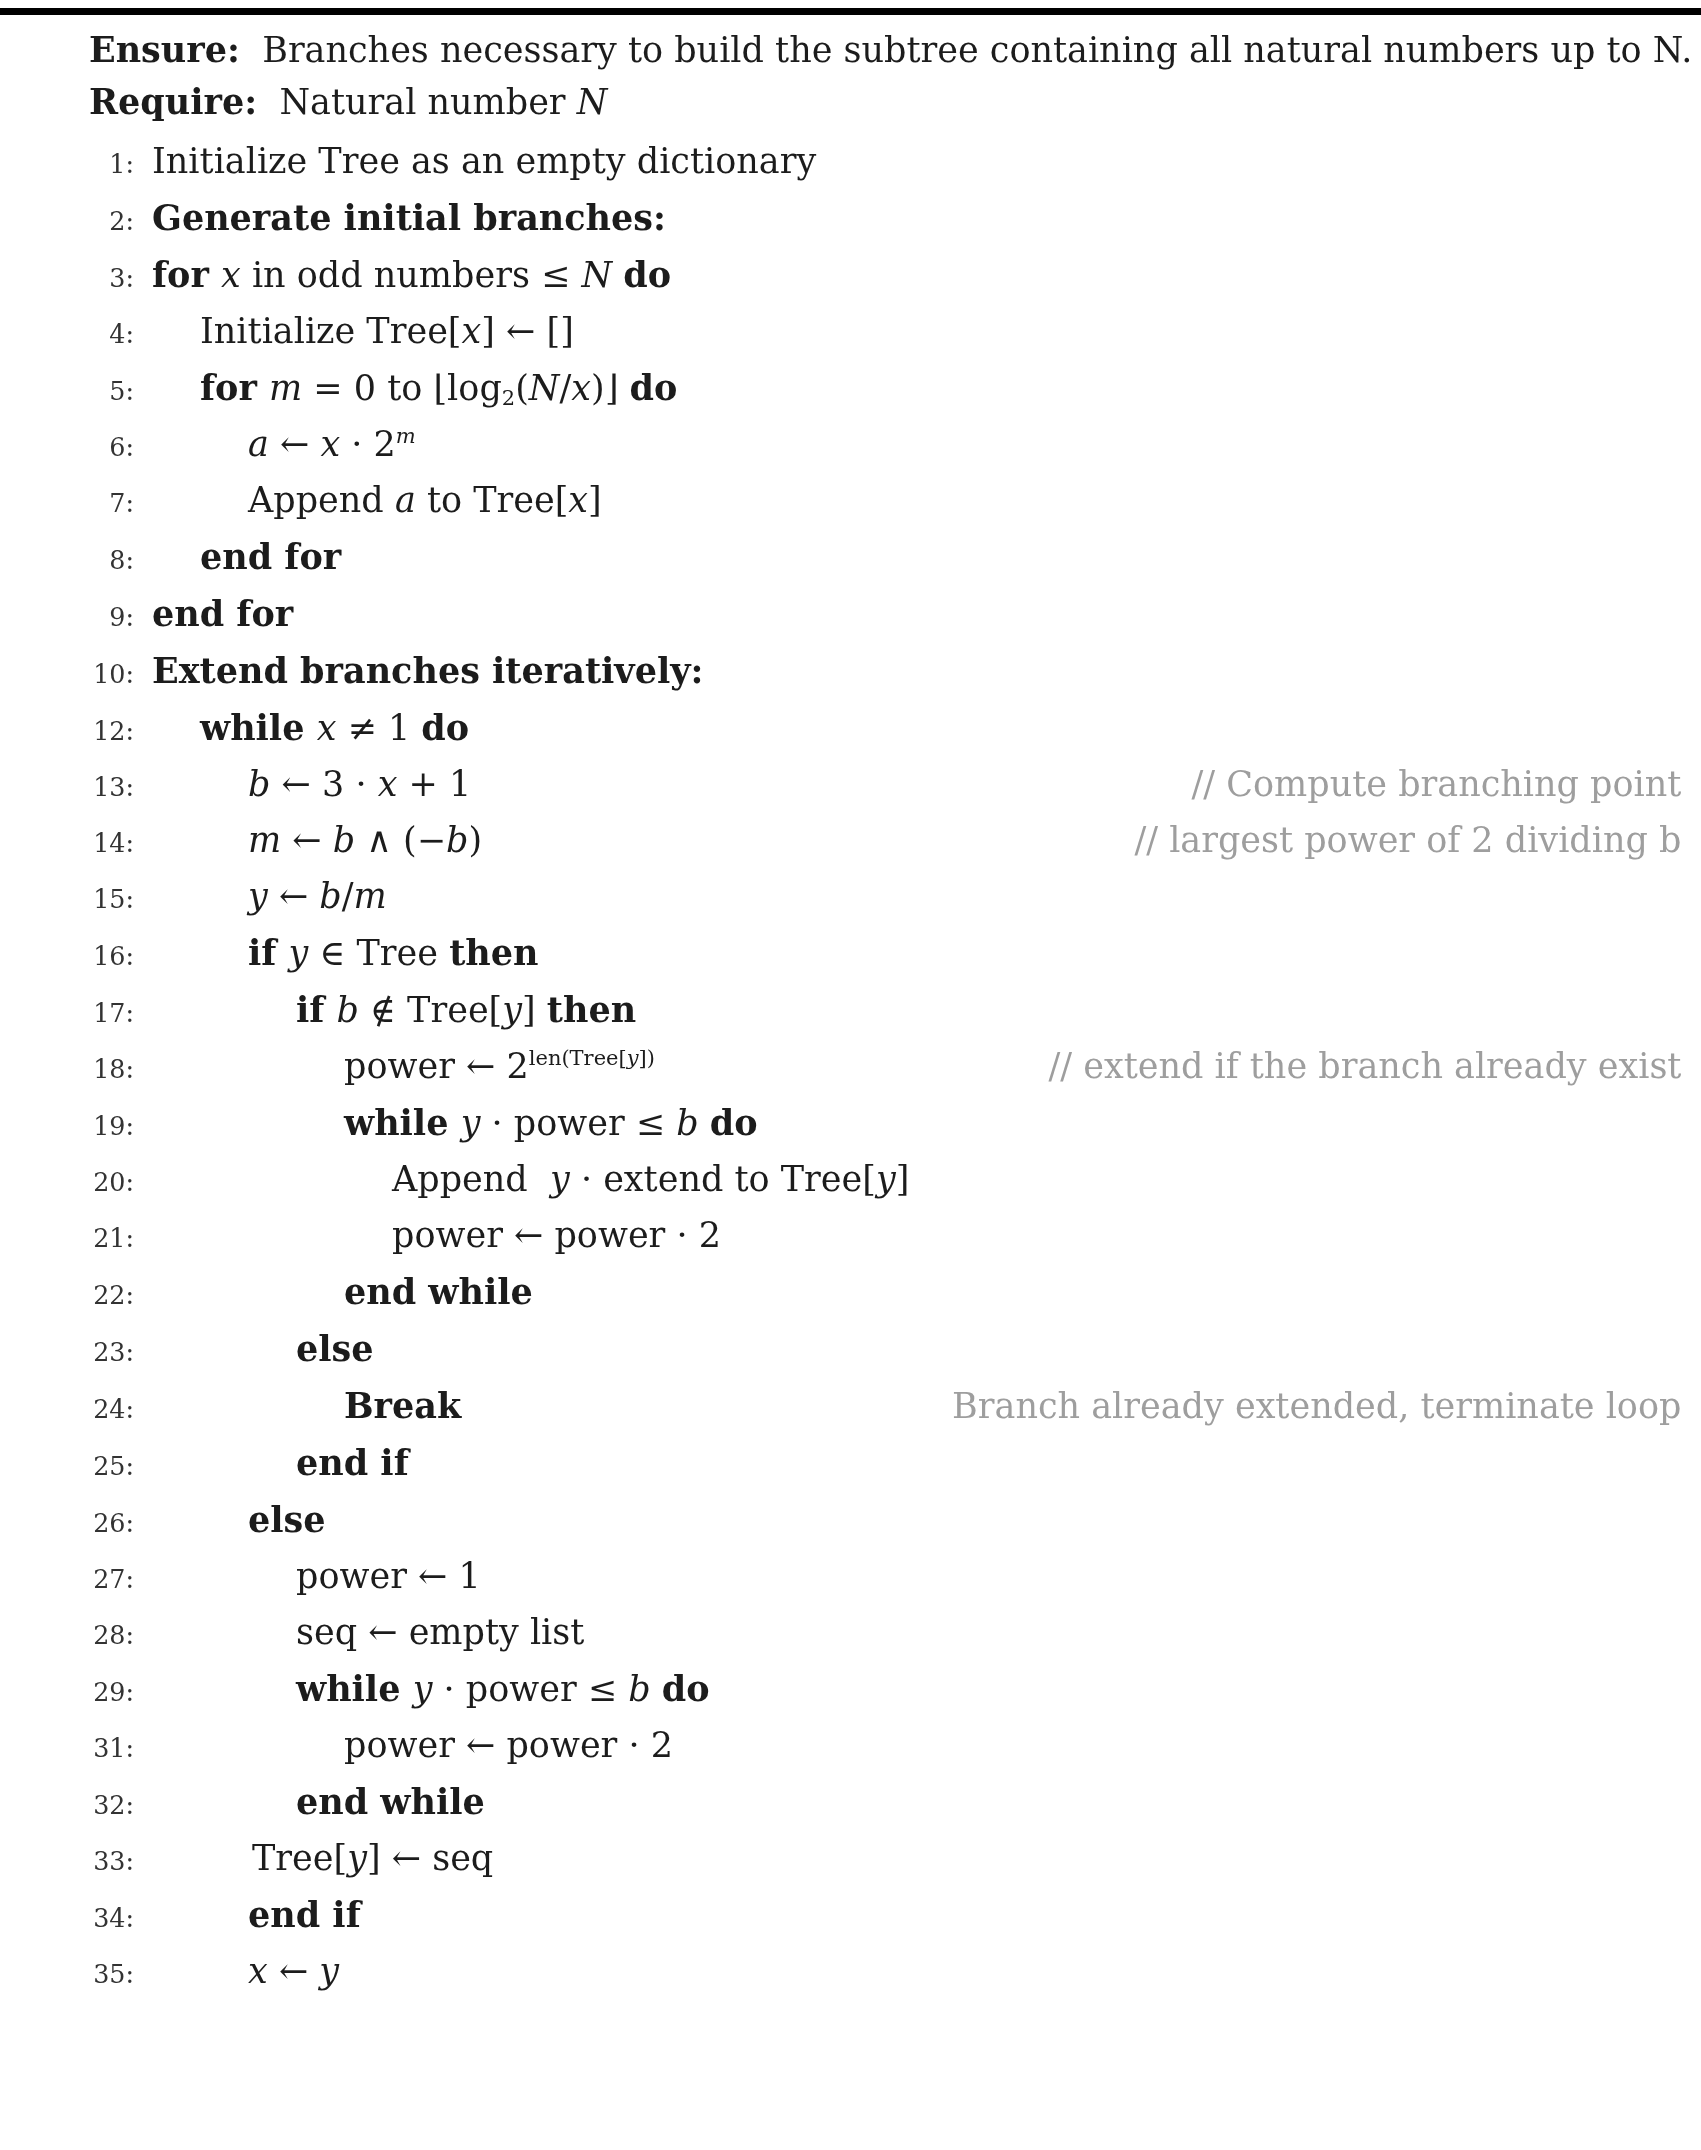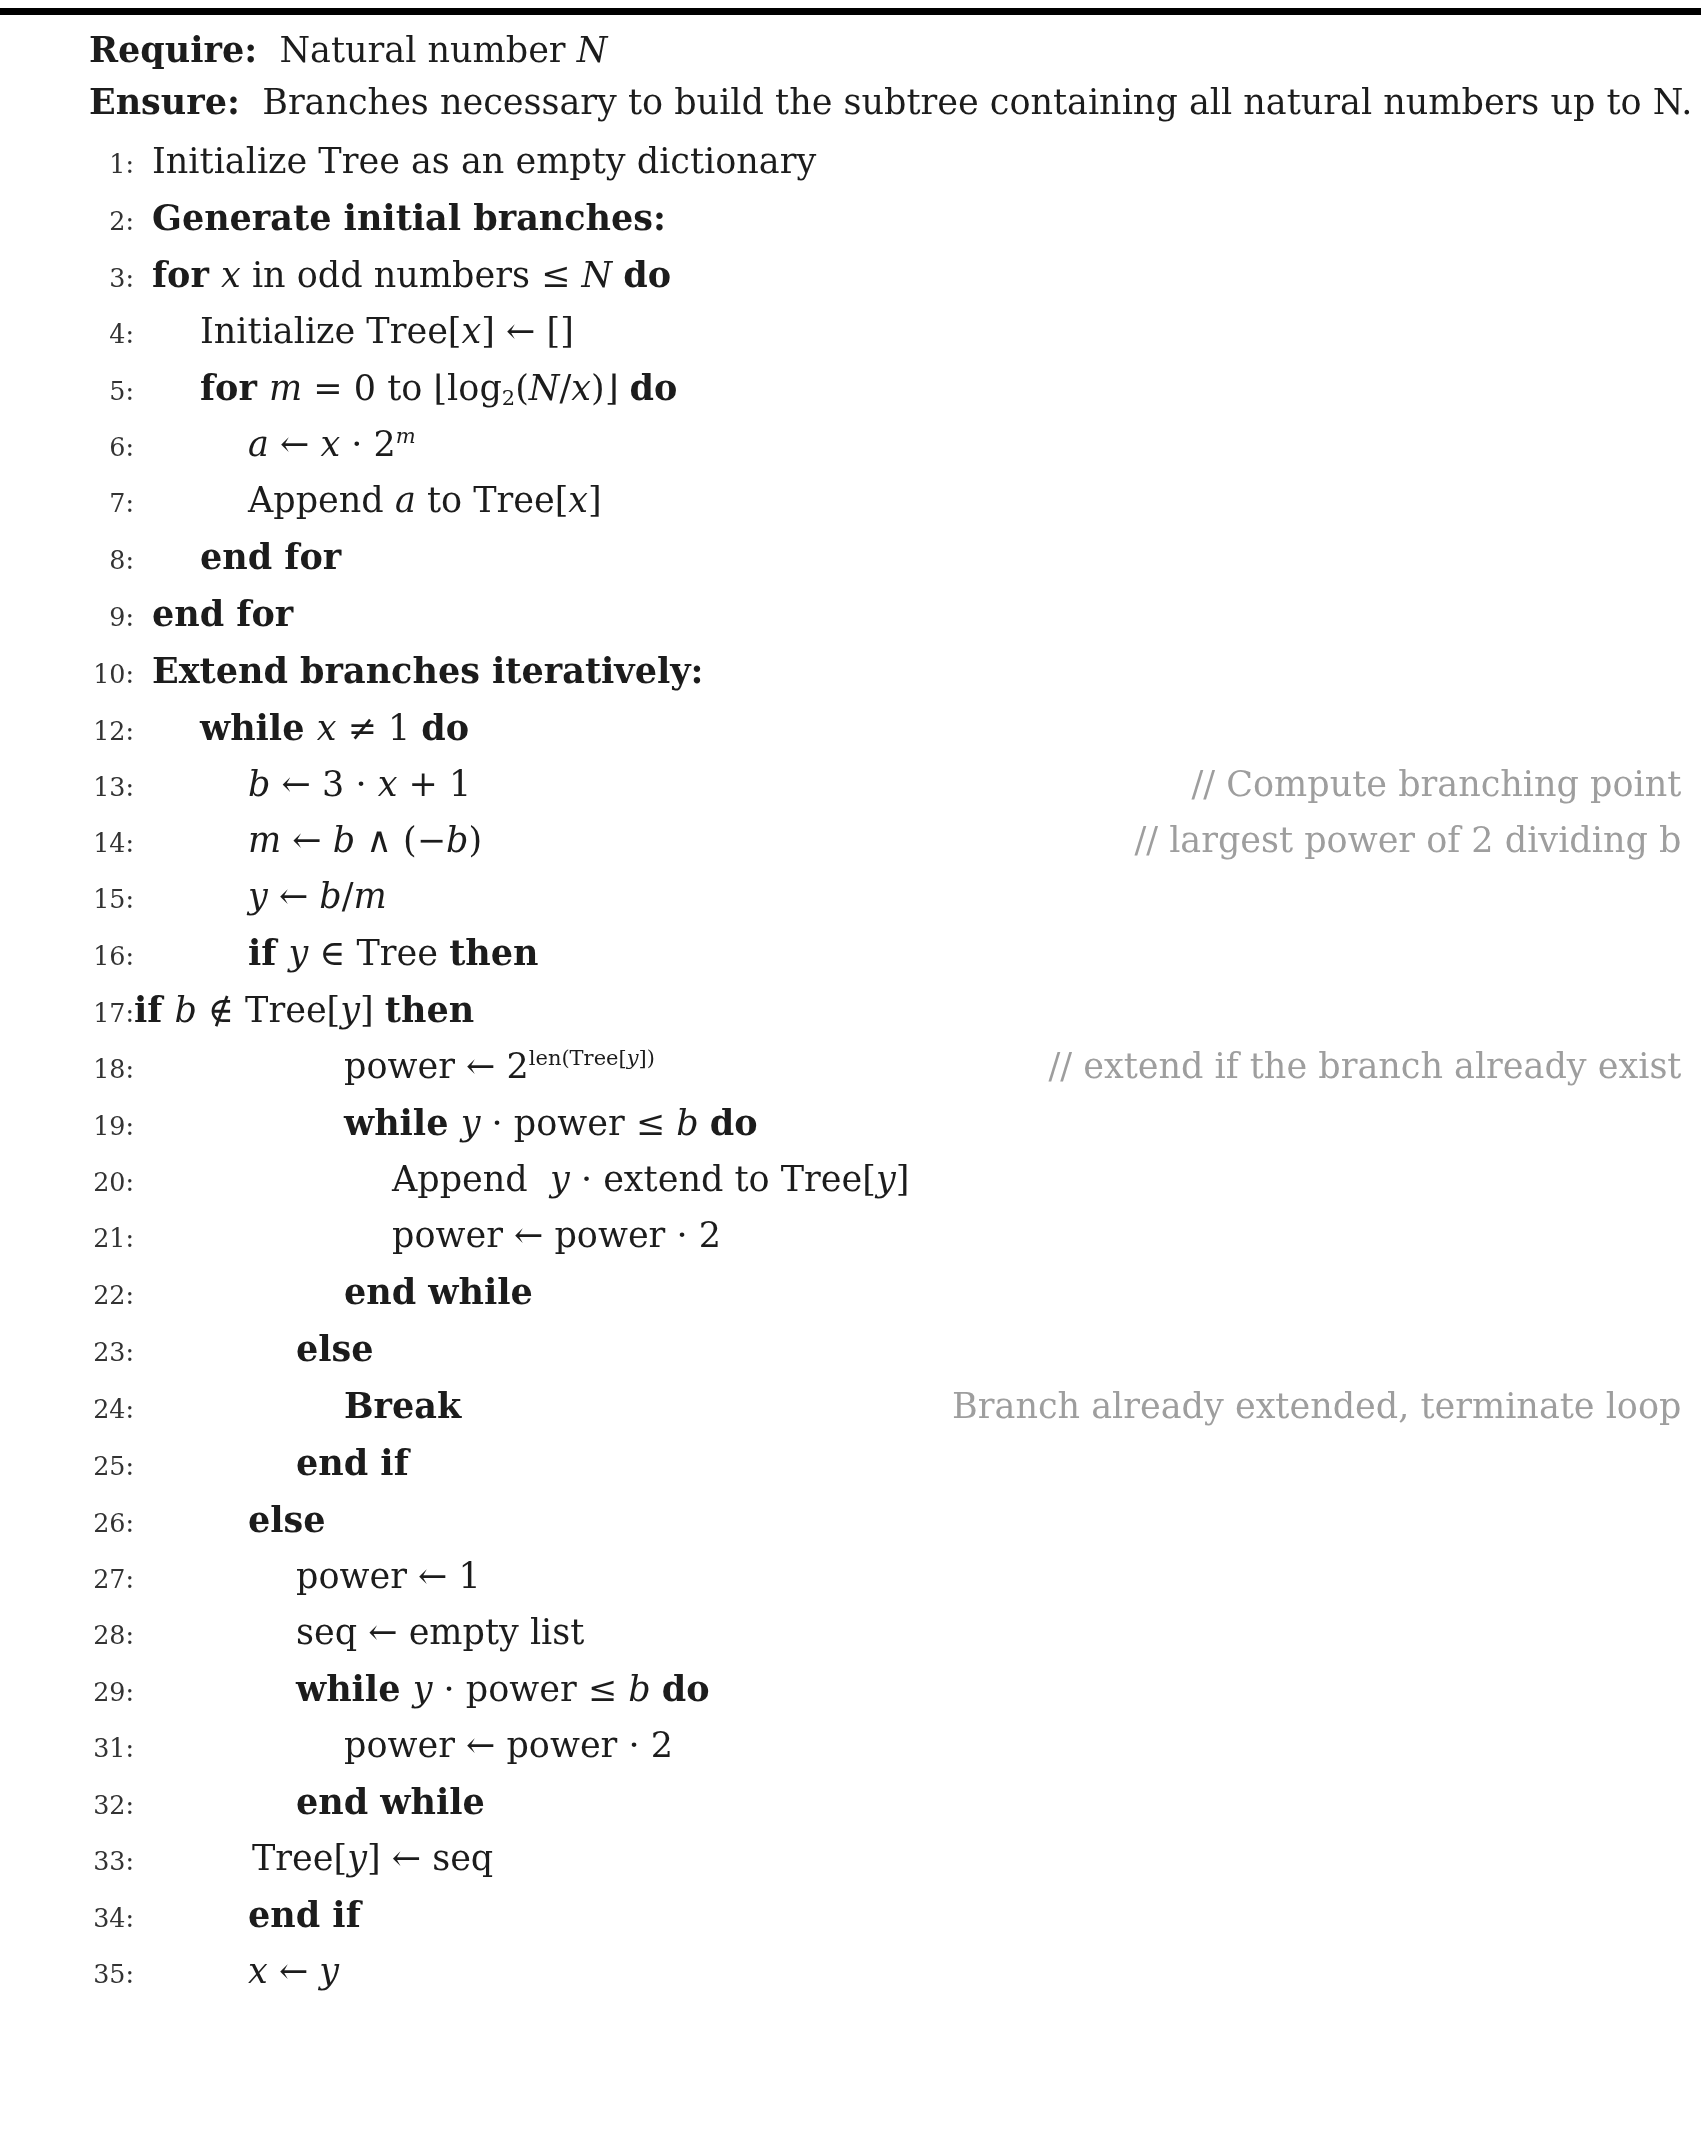--- a/index.html
+++ b/index.html
@@ -88,22 +88,22 @@
 <body style="--text-color: #1c1c1c; --comment-color: #9e9e9e; --rule-color: #000000; background: rgb(255, 255, 255);">
 
 <div class="algorithm">
 
   <div class="rule-heavy"></div>
 
 
   <div class="rule-light"></div>
 
   <div class="preamble">
+    <div class="pre-line"><span class="pre-label">Ensure:</span><span><span>  Branches necessary to build the subtree containing all natural numbers up to N.</span></span></div>
     <div class="pre-line"><span class="pre-label">Require:</span><span><span>  Natural number </span><span class="var">N</span></span></div>
-    <div class="pre-line"><span class="pre-label">Ensure:</span><span><span>  Branches necessary to build the subtree containing all natural numbers up to N.</span></span></div>
   </div>
 
   <div class="algo-lines" id="algo-lines">
       <div class="line">
         <span class="linenum">1:</span>
         <span class="stmt" style="margin-left: 18px;"><span>Initialize Tree as an empty dictionary</span></span>
       </div>
       <div class="line">
         <span class="linenum">2:</span>
         <span class="stmt" style="margin-left: 18px;"><span class="kw">Generate initial branches:</span></span>
@@ -157,21 +157,21 @@
       <div class="line">
         <span class="linenum">15:</span>
         <span class="stmt" style="margin-left: 114px;"><span class="var">y</span><span> ← </span><span class="var">b</span><span>/</span><span class="var">m</span></span>
       </div>
       <div class="line">
         <span class="linenum">16:</span>
         <span class="stmt" style="margin-left: 114px;"><span class="kw">if </span><span class="var">y</span><span> ∈ Tree </span><span class="kw">then</span></span>
       </div>
       <div class="line">
         <span class="linenum">17:</span>
-        <span class="stmt" style=""><span class="kw">if </span><span class="var">b</span><span> ∉ Tree[</span><span class="var">y</span><span>] </span><span class="kw">then</span></span>
+        <span class="stmt" style="margin-left: 162px;"><span class="kw">if </span><span class="var">b</span><span> ∉ Tree[</span><span class="var">y</span><span>] </span><span class="kw">then</span></span>
       </div>
       <div class="line">
         <span class="linenum">18:</span>
         <span class="stmt" style="margin-left: 210px;"><span>power ← 2</span><span class="sup">len(Tree[</span><span class="var sup">y</span><span class="sup">])</span></span>
         <span class="comment">// extend if the branch already exist</span>
       </div>
       <div class="line">
         <span class="linenum">19:</span>
         <span class="stmt" style="margin-left: 210px;"><span class="kw">while </span><span class="var">y</span><span> · power ≤ </span><span class="var">b</span><span> </span><span class="kw">do</span></span>
       </div>

